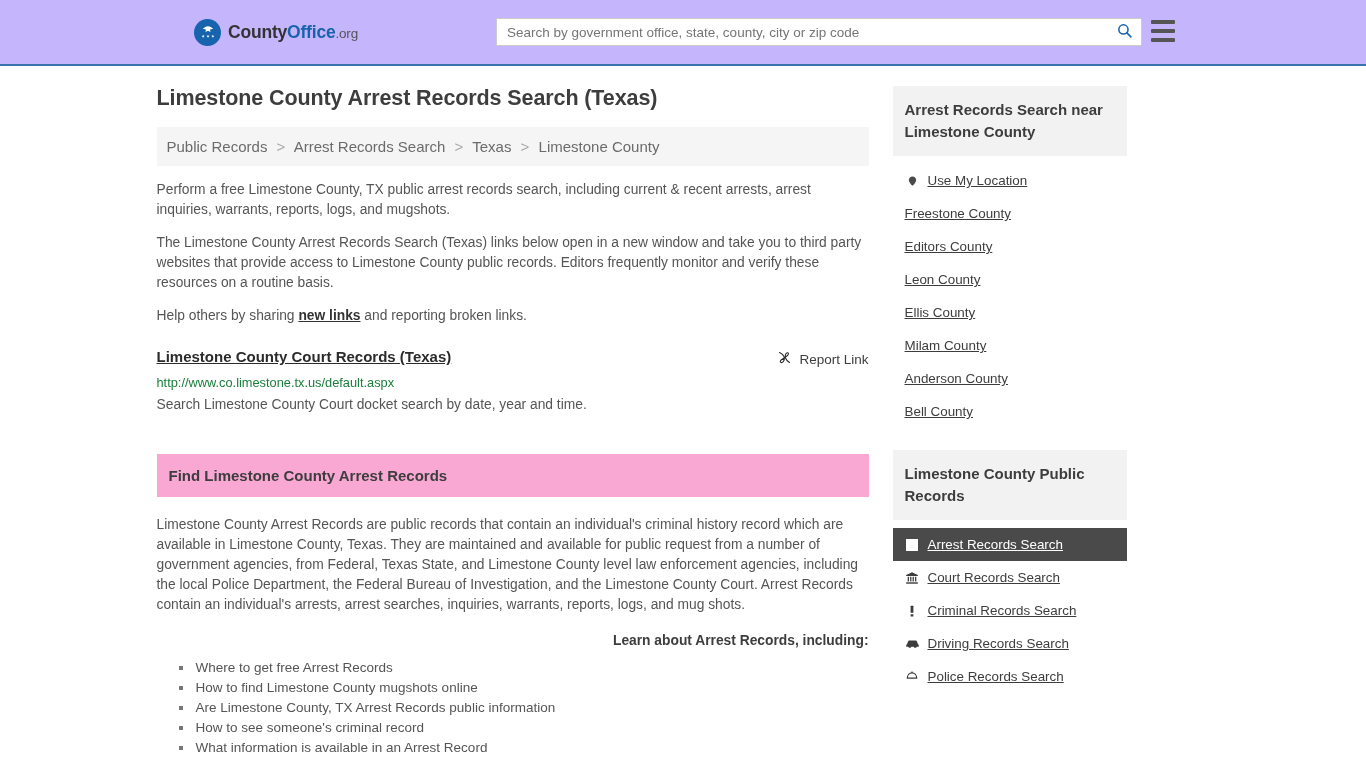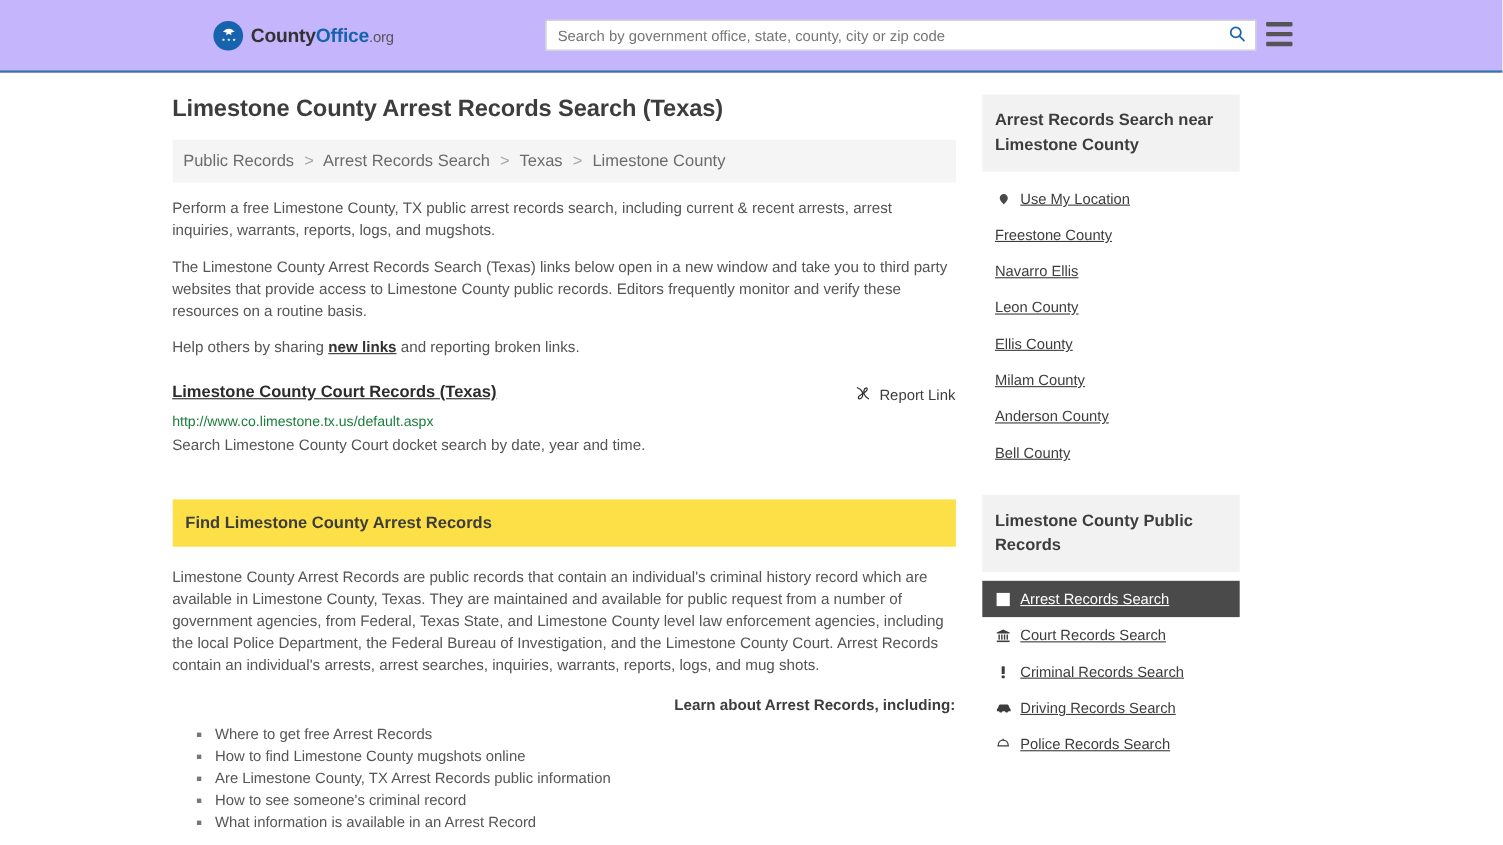--- a/index.html
+++ b/index.html
@@ -177,21 +177,21 @@
   }
   .result-desc {
     font-size: 13.8px;
     color: #555555;
     margin: 0;
     line-height: 19px;
   }
 
   
   .section-bar {
-    background: #fde047;
+    background: #f9a8d4;
     padding: 13px 12px;
     font-size: 15px;
     font-weight: bold;
     color: #3d3d3d;
     margin-bottom: 18px;
   }
   .lead-in {
     font-size: 13.8px;
     font-weight: bold;
     color: #3d3d3d;
@@ -363,21 +363,21 @@
             <span class="lbl">Use My Location</span>
           </a>
         </li>
         <li>
           <a class="side-link no-ico" href="#">
             <span class="lbl">Freestone County</span>
           </a>
         </li>
         <li>
           <a class="side-link no-ico" href="#">
-            <span class="lbl">Navarro Ellis</span>
+            <span class="lbl">Editors County</span>
           </a>
         </li>
         <li>
           <a class="side-link no-ico" href="#">
             <span class="lbl">Leon County</span>
           </a>
         </li>
         <li>
           <a class="side-link no-ico" href="#">
             <span class="lbl">Ellis County</span>

